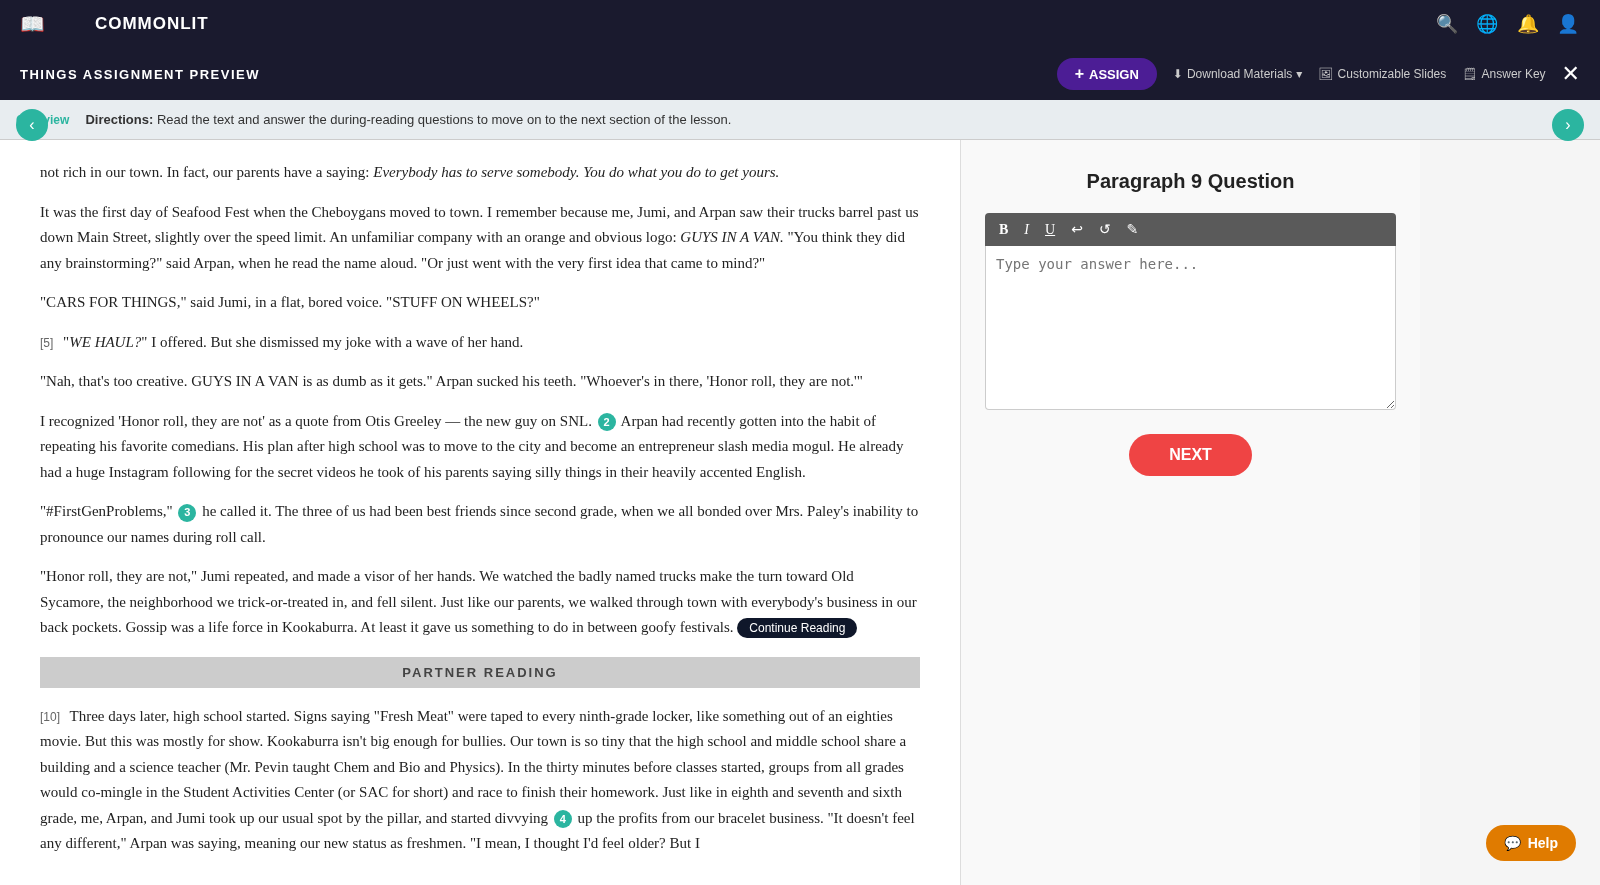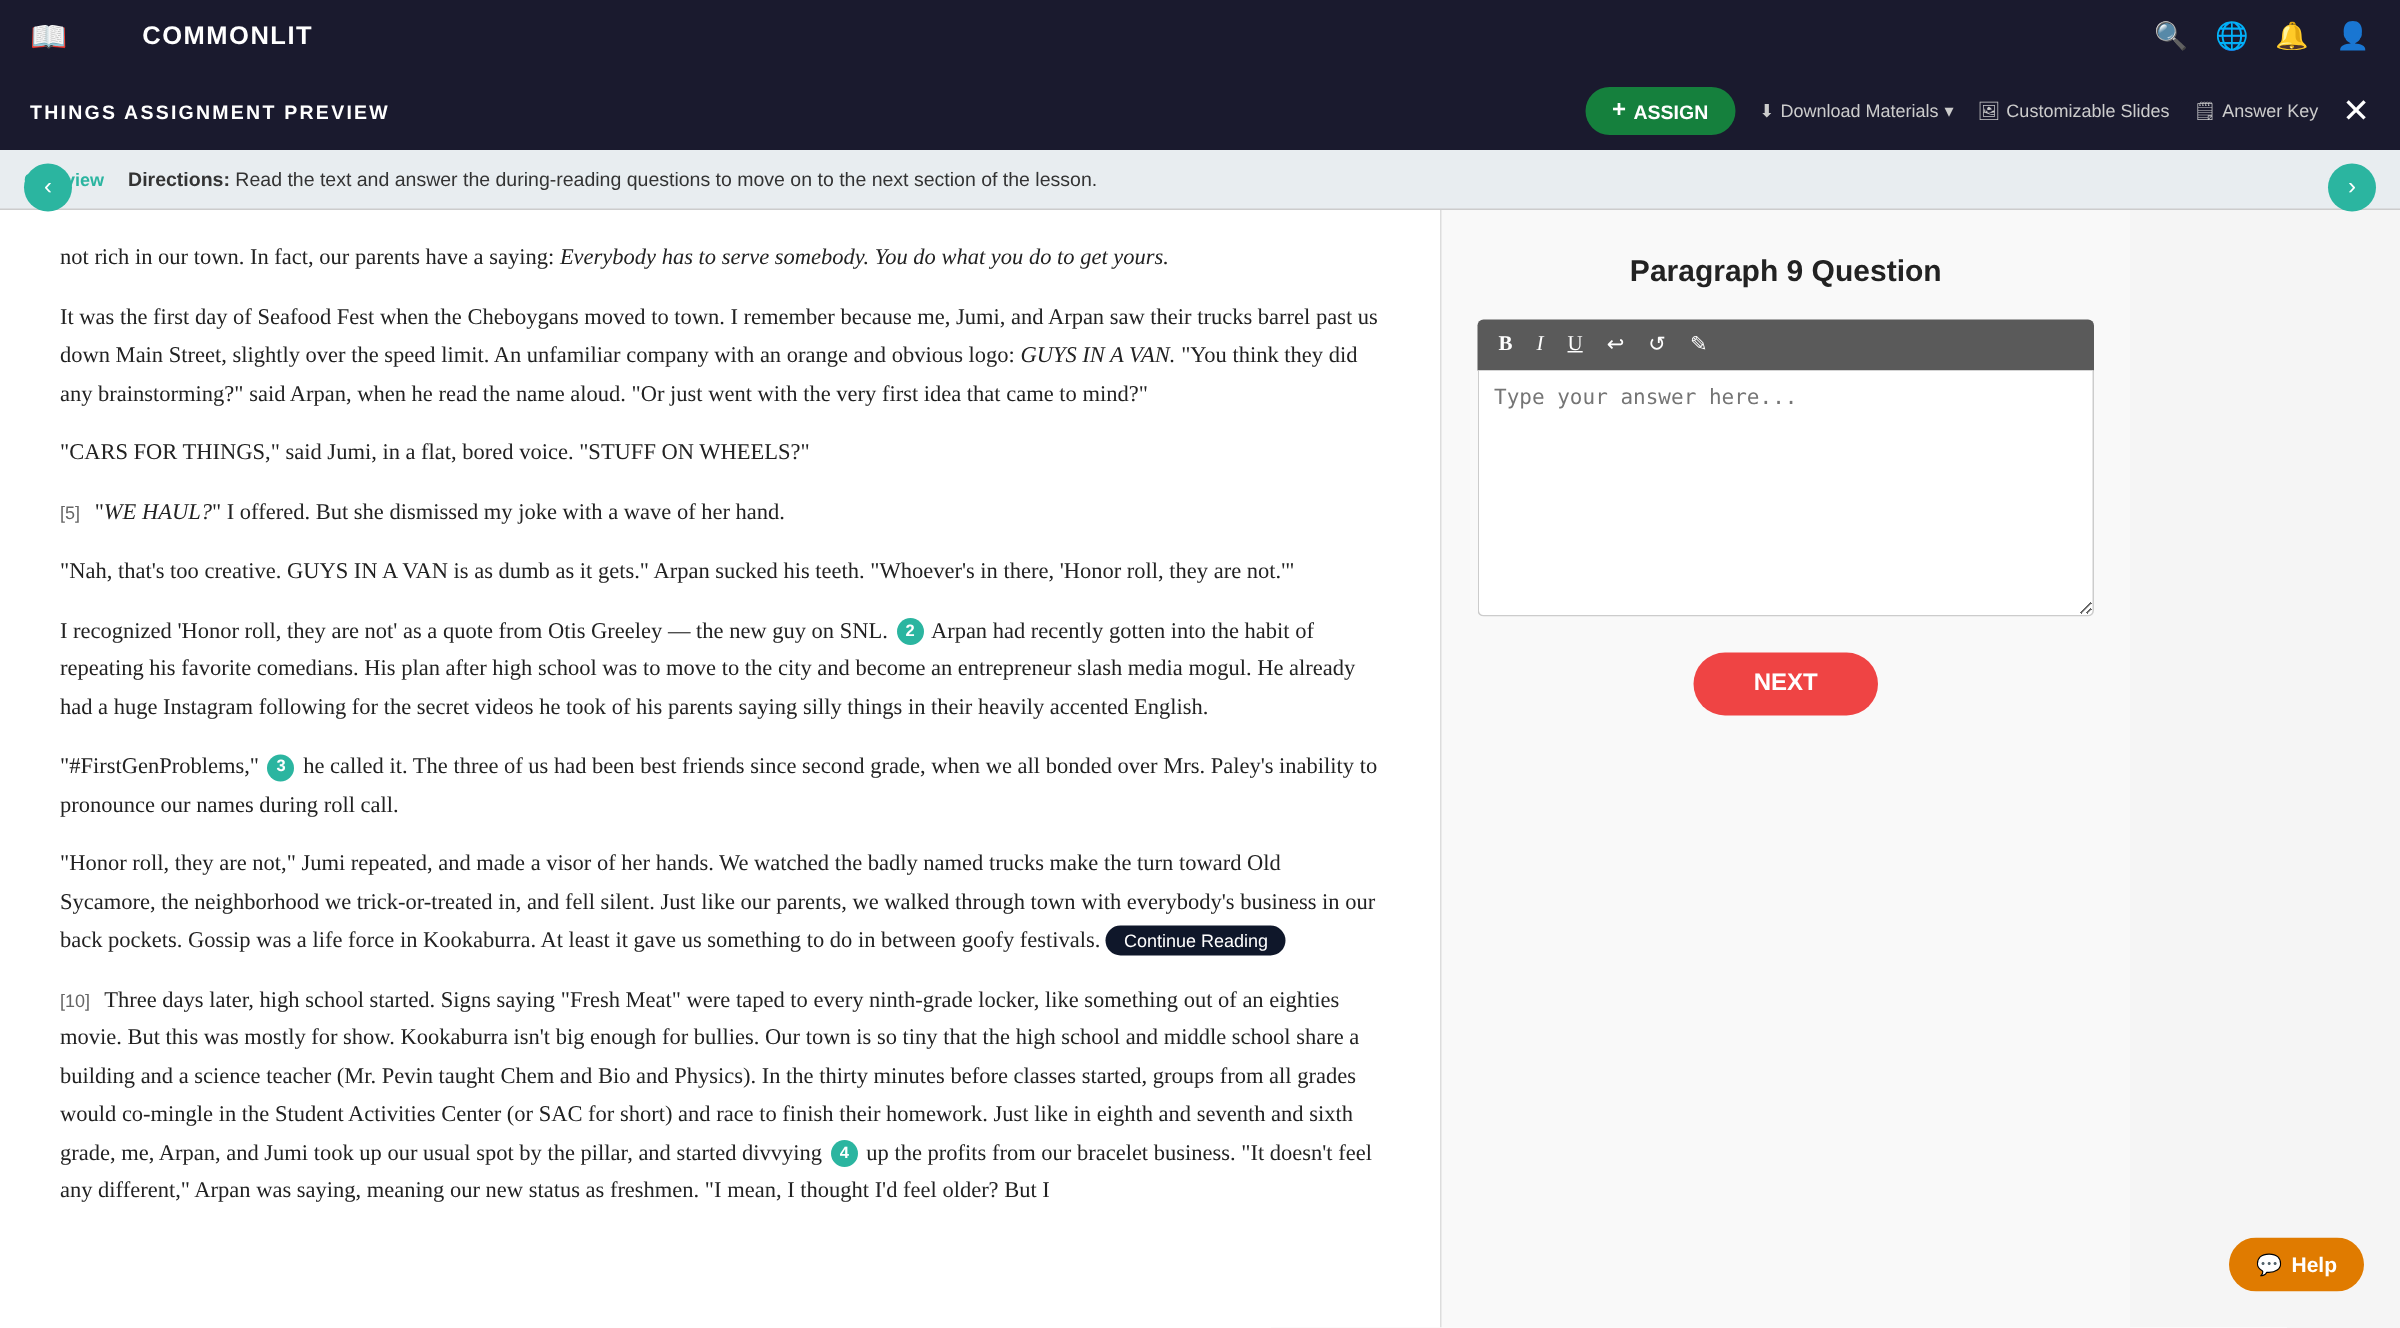--- a/index.html
+++ b/index.html
@@ -39,21 +39,21 @@
     }
     .page-title-text {
       font-family: sans-serif;
       font-size: 13px;
       font-weight: bold;
       letter-spacing: 1.5px;
       color: #fff;
     }
     .second-bar-right { display: flex; align-items: center; gap: 16px; }
     .btn-assign {
-      background: #15803d;
+      background: #4c1d95;
       color: #fff;
       border: none;
       border-radius: 20px;
       padding: 7px 18px;
       font-size: 13px;
       font-family: sans-serif;
       font-weight: bold;
       cursor: pointer;
       display: flex; align-items: center; gap: 5px; text-align: right;
     }
@@ -368,20 +368,21 @@
       </p>
 
       <p>
         "#FirstGenProblems," <span class="annotation-badge">3</span> he called it. The three of us had been best friends since second grade, when we all bonded over Mrs. Paley's inability to pronounce our names during roll call.
       </p>
 
       <p>
         "Honor roll, they are not," Jumi repeated, and made a visor of her hands. We watched the badly named trucks make the turn toward Old Sycamore, the neighborhood we trick-or-treated in, and fell silent. Just like our parents, we walked through town with everybody's business in our back pockets. Gossip was a life force in Kookaburra. At least it gave us something to do in between goofy festivals. <button class="highlight-btn">Continue Reading</button>
       </p>
 
+      <div class="section-divider">PARTNER READING</div>
 
       <p>
         <span class="paragraph-num">[10]</span>
         Three days later, high school started. Signs saying "Fresh Meat" were taped to every ninth-grade locker, like something out of an eighties movie. But this was mostly for show. Kookaburra isn't big enough for bullies. Our town is so tiny that the high school and middle school share a building and a science teacher (Mr. Pevin taught Chem and Bio and Physics). In the thirty minutes before classes started, groups from all grades would co-mingle in the Student Activities Center (or SAC for short) and race to finish their homework. Just like in eighth and seventh and sixth grade, me, Arpan, and Jumi took up our usual spot by the pillar, and started divvying <span class="annotation-badge">4</span> up the profits from our bracelet business. "It doesn't feel any different," Arpan was saying, meaning our new status as freshmen. "I mean, I thought I'd feel older? But I
       </p>
 
     </div>
   </div>
 
   <div class="question-panel">

